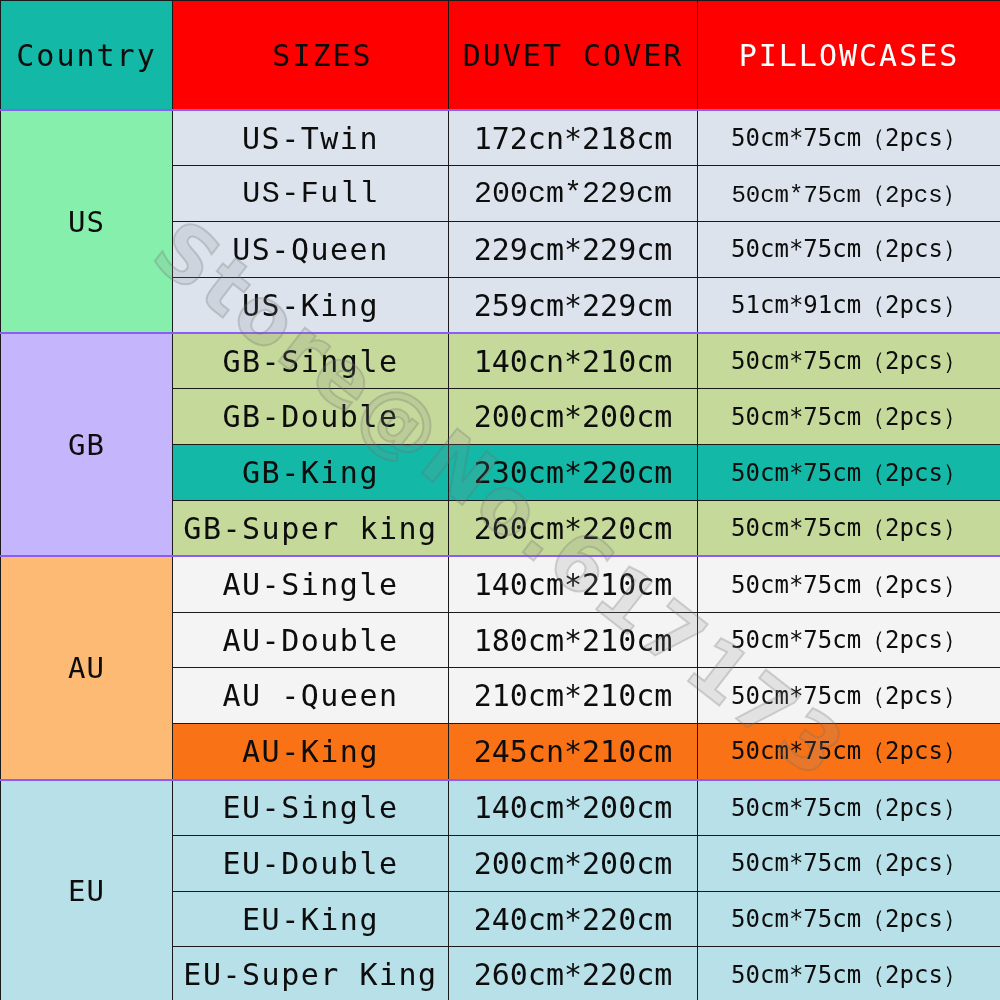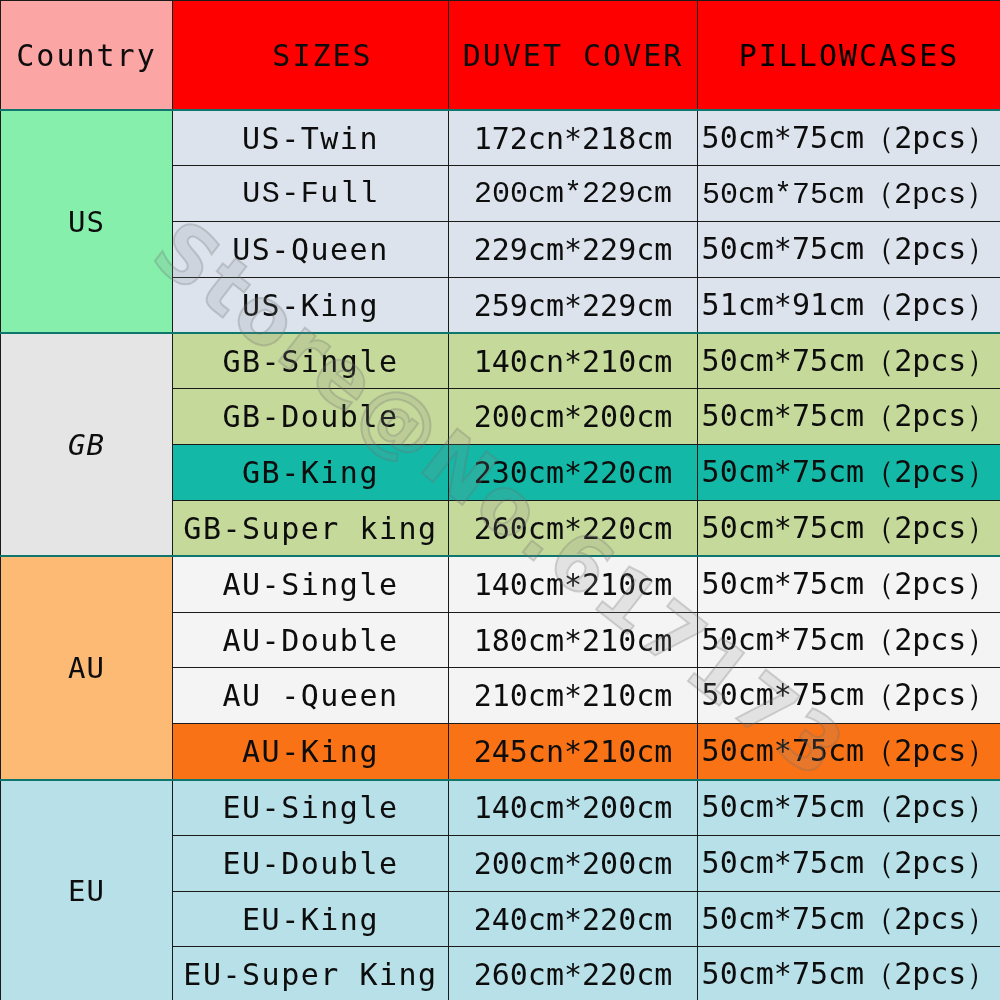--- a/index.html
+++ b/index.html
@@ -43,26 +43,26 @@
 
   
   td.group-cell{
     font-size:29px;
     letter-spacing:1px;
   }
 
   
   td.size-cell{font-size:30px;letter-spacing:1.5px;}
   td.duvet-cell{font-size:30px;letter-spacing:0px;}
-  td.pillow-cell{font-size:30px;letter-spacing:0px;margin-left:16px;}
+  td.pillow-cell{font-size:24px;letter-spacing:0px;margin-left:16px;}
 
   tbody tr{height:55.8px;}
 
   
-  tr.section-start > td{border-top:2px solid #0f766e;}
+  tr.section-start > td{border-top:2px solid #8b5cf6;}
 
   
   .watermark{
     position:absolute;
     left:50%;top:50%;
     transform:translate(-50%,-50%) rotate(38deg);
     transform-origin:center center;
     font-family:"DejaVu Sans","Liberation Sans",sans-serif;
     font-size:78px;
     font-weight:700;
@@ -83,24 +83,24 @@
 
   <table class="size-chart">
     <colgroup>
       <col class="c-country">
       <col class="c-sizes">
       <col class="c-duvet">
       <col class="c-pillow">
     </colgroup>
     <thead>
       <tr>
-        <th style="background: #fca5a5; color: rgb(13, 13, 13); margin-top: 28px;">Country</th>
+        <th style="background: #14b8a6; color: rgb(13, 13, 13); margin-top: 28px;">Country</th>
         <th style="background: rgb(255, 0, 0); color: rgb(13, 13, 13); padding-left: 24px;">SIZES</th>
         <th style="background: rgb(255, 0, 0); color: rgb(13, 13, 13);">DUVET COVER</th>
-        <th style="background: rgb(255, 0, 0); color: #000000;">PILLOWCASES</th>
+        <th style="background: rgb(255, 0, 0); color: #ffffff;">PILLOWCASES</th>
       </tr>
     </thead>
     <tbody id="chart-body">
         <tr class="section-start" style="background: rgb(220, 227, 237);">
           <td class="group-cell" rowspan="4" style="background: #86efac;">US</td>
           <td class="size-cell">US-Twin</td>
           <td class="duvet-cell">172cn*218cm</td>
           <td class="pillow-cell">50cm*75cm（2pcs）</td>
         </tr>
         <tr style="background: rgb(220, 227, 237); font-family: Liberation Mono, monospace;">
@@ -112,21 +112,21 @@
           <td class="size-cell">US-Queen</td>
           <td class="duvet-cell">229cm*229cm</td>
           <td class="pillow-cell">50cm*75cm（2pcs）</td>
         </tr>
         <tr style="background: rgb(220, 227, 237);">
           <td class="size-cell">US-King</td>
           <td class="duvet-cell">259cm*229cm</td>
           <td class="pillow-cell">51cm*91cm（2pcs）</td>
         </tr>
         <tr class="section-start" style="background: rgb(197, 217, 154);">
-          <td class="group-cell" rowspan="4" style="background: #e5e5e5; font-style: italic;">GB</td>
+          <td class="group-cell" rowspan="4" style="background: #c4b5fd;">GB</td>
           <td class="size-cell">GB-Single</td>
           <td class="duvet-cell">140cn*210cm</td>
           <td class="pillow-cell">50cm*75cm（2pcs）</td>
         </tr>
         <tr style="background: rgb(197, 217, 154);">
           <td class="size-cell">GB-Double</td>
           <td class="duvet-cell">200cm*200cm</td>
           <td class="pillow-cell">50cm*75cm（2pcs）</td>
         </tr>
         <tr style="background: #14b8a6;">

